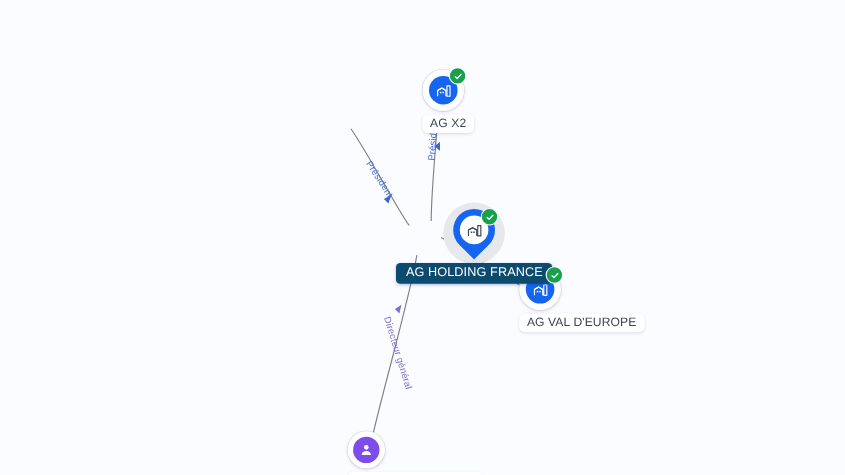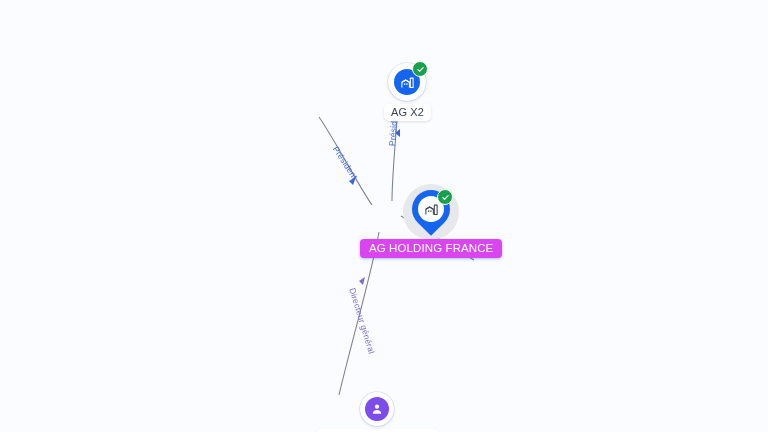--- a/index.html
+++ b/index.html
@@ -28,21 +28,21 @@
     width: 768px;
     height: 432px;
     pointer-events: none;
   }
 
   
   .node {
     position: absolute;
     display: flex;
     flex-direction: column;
-    align-items: center;
+    align-items: flex-start;
   }
 
   
   .disc {
     position: relative;
     width: 38px;
     height: 38px;
     border-radius: 50%;
     background: #ffffff;
     box-shadow: 0 1px 3px rgba(40,60,110,0.17), 0 0 0 0.5px rgba(200,210,230,0.7);
@@ -103,21 +103,21 @@
     background: #ffffff;
     border-radius: 5px;
     padding: 2px 7px 3px 7px;
     font-size: 11px;
     color: #394357;
     white-space: nowrap;
     box-shadow: 0 1px 2.5px rgba(40,60,110,0.16);
     letter-spacing: 0.1px;
   }
   .label.primary {
-    background: #d946ef;
+    background: #0c4a6e;
     color: #ffffff;
     font-size: 11.5px;
     padding: 3px 9px 4px 9px;
     border-radius: 4px;
     box-shadow: 0 1px 3px rgba(20,70,180,0.35);
   }
 
   
   #node-center {
     align-items: center;
@@ -254,20 +254,39 @@
       </div>
       <div class="badge">
         <svg width="9" height="9" viewBox="0 0 24 24">
           <path d="M5 12.5l4.5 4.5L19 7" stroke="#ffffff" stroke-width="3.2" fill="none" stroke-linecap="round" stroke-linejoin="round"></path>
         </svg>
       </div>
     </div>
     <div class="label">AG X2</div>
   </div>
 
+  <div class="node" id="node-ag-val" style="left:472px; top:244px;">
+    <div class="disc">
+      <div class="disc-inner">
+        <svg width="15" height="15" viewBox="0 0 24 24" fill="none">
+          <path d="M3 20V11.5L9 8l6 3.5V20" stroke="#ffffff" stroke-width="1.7" stroke-linejoin="round" fill="none"></path>
+          <path d="M3 11.5L9 8l6 3.5" stroke="#ffffff" stroke-width="1.7" stroke-linejoin="round"></path>
+          <rect x="16.5" y="5" width="4.5" height="15" stroke="#ffffff" stroke-width="1.7" stroke-linejoin="round" fill="none"></rect>
+          <rect x="6.3" y="13.5" width="2.2" height="2.2" fill="#ffffff"></rect>
+          <rect x="10" y="13.5" width="2.2" height="2.2" fill="#ffffff"></rect>
+        </svg>
+      </div>
+      <div class="badge">
+        <svg width="9" height="9" viewBox="0 0 24 24">
+          <path d="M5 12.5l4.5 4.5L19 7" stroke="#ffffff" stroke-width="3.2" fill="none" stroke-linecap="round" stroke-linejoin="round"></path>
+        </svg>
+      </div>
+    </div>
+    <div class="label">AG VAL D'EUROPE</div>
+  </div>
 
   <div class="node" id="node-sarah" style="left:316px; top:392px;">
     <div class="person-disc">
       <div class="person-inner">
         <svg width="14" height="14" viewBox="0 0 24 24">
           <circle cx="12" cy="8" r="3.6" fill="#ffffff"></circle>
           <path d="M4.8 20c0-4 3.2-6.3 7.2-6.3s7.2 2.3 7.2 6.3z" fill="#ffffff"></path>
         </svg>
       </div>
     </div>

